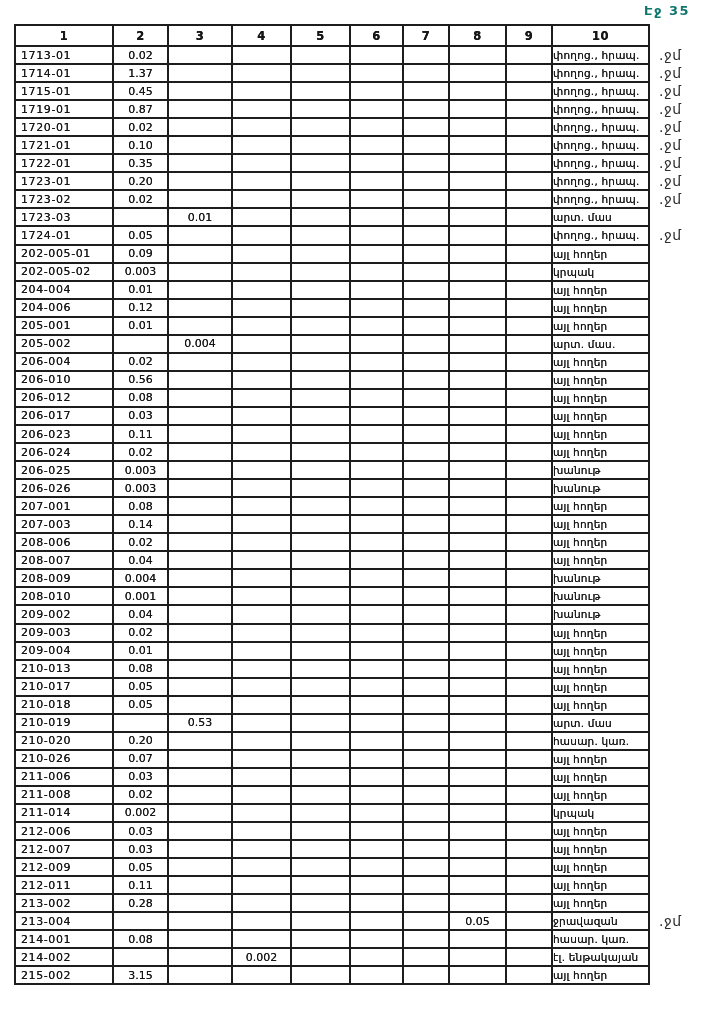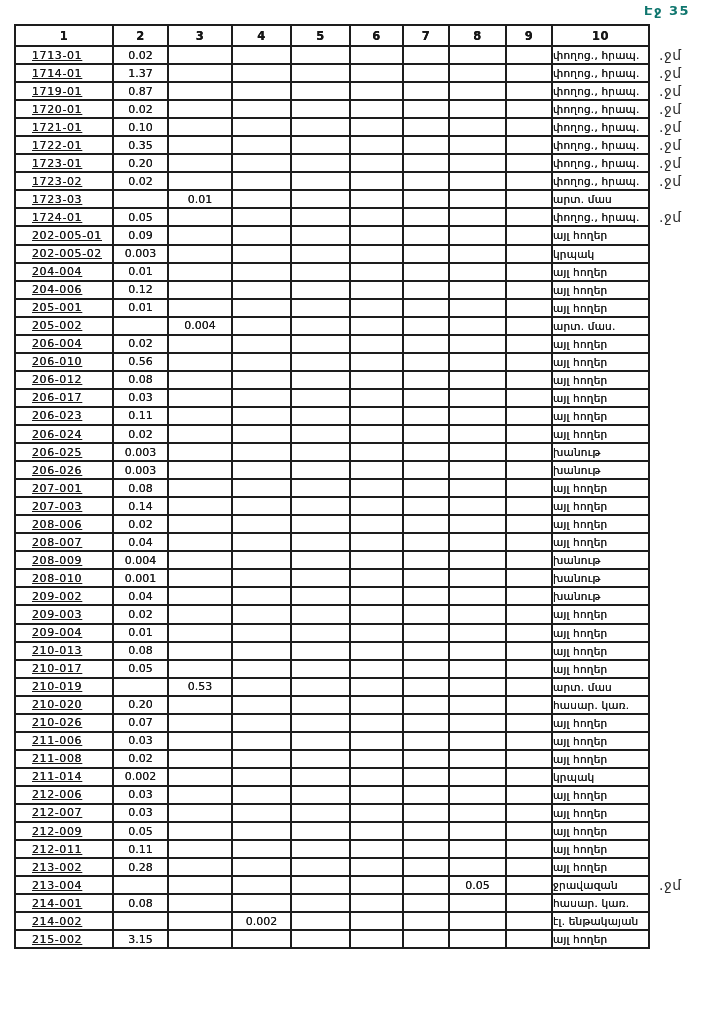--- a/index.html
+++ b/index.html
@@ -47,23 +47,22 @@
     text-shadow: 0 0 0.4px #000;
   }
   .scan-table td {
     height: 16.05px;
     font-size: 11px;
     text-align: center;
     text-shadow: 0 0 0.5px #222;
   }
   .scan-table td.c1 {
     text-align: left;
-    padding-left: 16px;
+    padding-left: 5px;
     letter-spacing: 0.6px;
-    text-decoration: underline;
   }
   .scan-table td.c10 {
     text-align: left;
     padding-left: 0;
     font-size: 10.5px;
     letter-spacing: 0.2px;
   }
   .scan-table th.note, .scan-table td.note {
     border: none;
     background: transparent;
@@ -130,20 +129,33 @@
         <td class="c4"></td>
         <td class="c5"></td>
         <td class="c6"></td>
         <td class="c7"></td>
         <td class="c8"></td>
         <td class="c9"></td>
         <td class="c10">փողոց., հրապ.</td>
         <td class="note">.ջմ</td>
       </tr>
       <tr>
+        <td class="c1">1715-01</td>
+        <td class="c2">0.45</td>
+        <td class="c3"></td>
+        <td class="c4"></td>
+        <td class="c5"></td>
+        <td class="c6"></td>
+        <td class="c7"></td>
+        <td class="c8"></td>
+        <td class="c9"></td>
+        <td class="c10">փողոց., հրապ.</td>
+        <td class="note">.ջմ</td>
+      </tr>
+      <tr>
         <td class="c1">1719-01</td>
         <td class="c2">0.87</td>
         <td class="c3"></td>
         <td class="c4"></td>
         <td class="c5"></td>
         <td class="c6"></td>
         <td class="c7"></td>
         <td class="c8"></td>
         <td class="c9"></td>
         <td class="c10">փողոց., հրապ.</td>
@@ -547,20 +559,33 @@
         <td class="c5"></td>
         <td class="c6"></td>
         <td class="c7"></td>
         <td class="c8"></td>
         <td class="c9"></td>
         <td class="c10">այլ հողեր</td>
         <td class="note"></td>
       </tr>
       <tr>
         <td class="c1">210-017</td>
+        <td class="c2">0.05</td>
+        <td class="c3"></td>
+        <td class="c4"></td>
+        <td class="c5"></td>
+        <td class="c6"></td>
+        <td class="c7"></td>
+        <td class="c8"></td>
+        <td class="c9"></td>
+        <td class="c10">այլ հողեր</td>
+        <td class="note"></td>
+      </tr>
+      <tr>
+        <td class="c1">210-018</td>
         <td class="c2">0.05</td>
         <td class="c3"></td>
         <td class="c4"></td>
         <td class="c5"></td>
         <td class="c6"></td>
         <td class="c7"></td>
         <td class="c8"></td>
         <td class="c9"></td>
         <td class="c10">այլ հողեր</td>
         <td class="note"></td>

